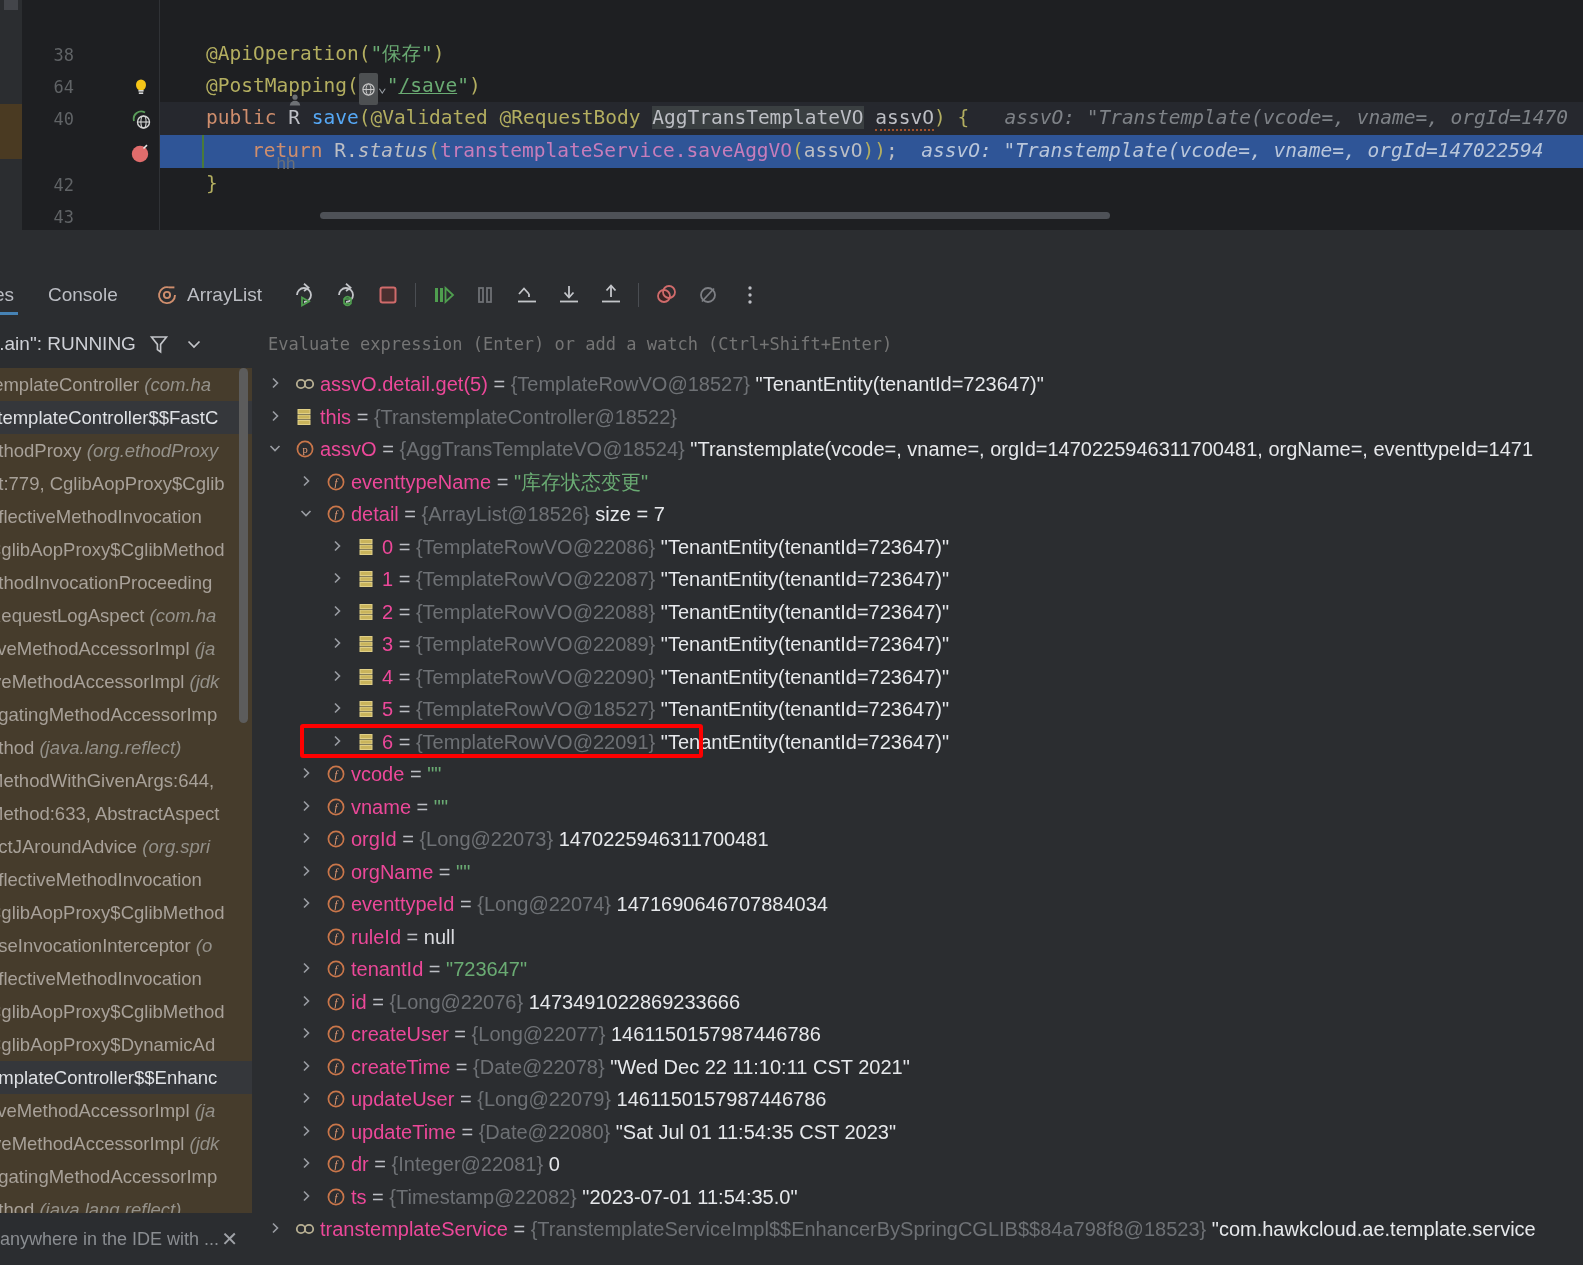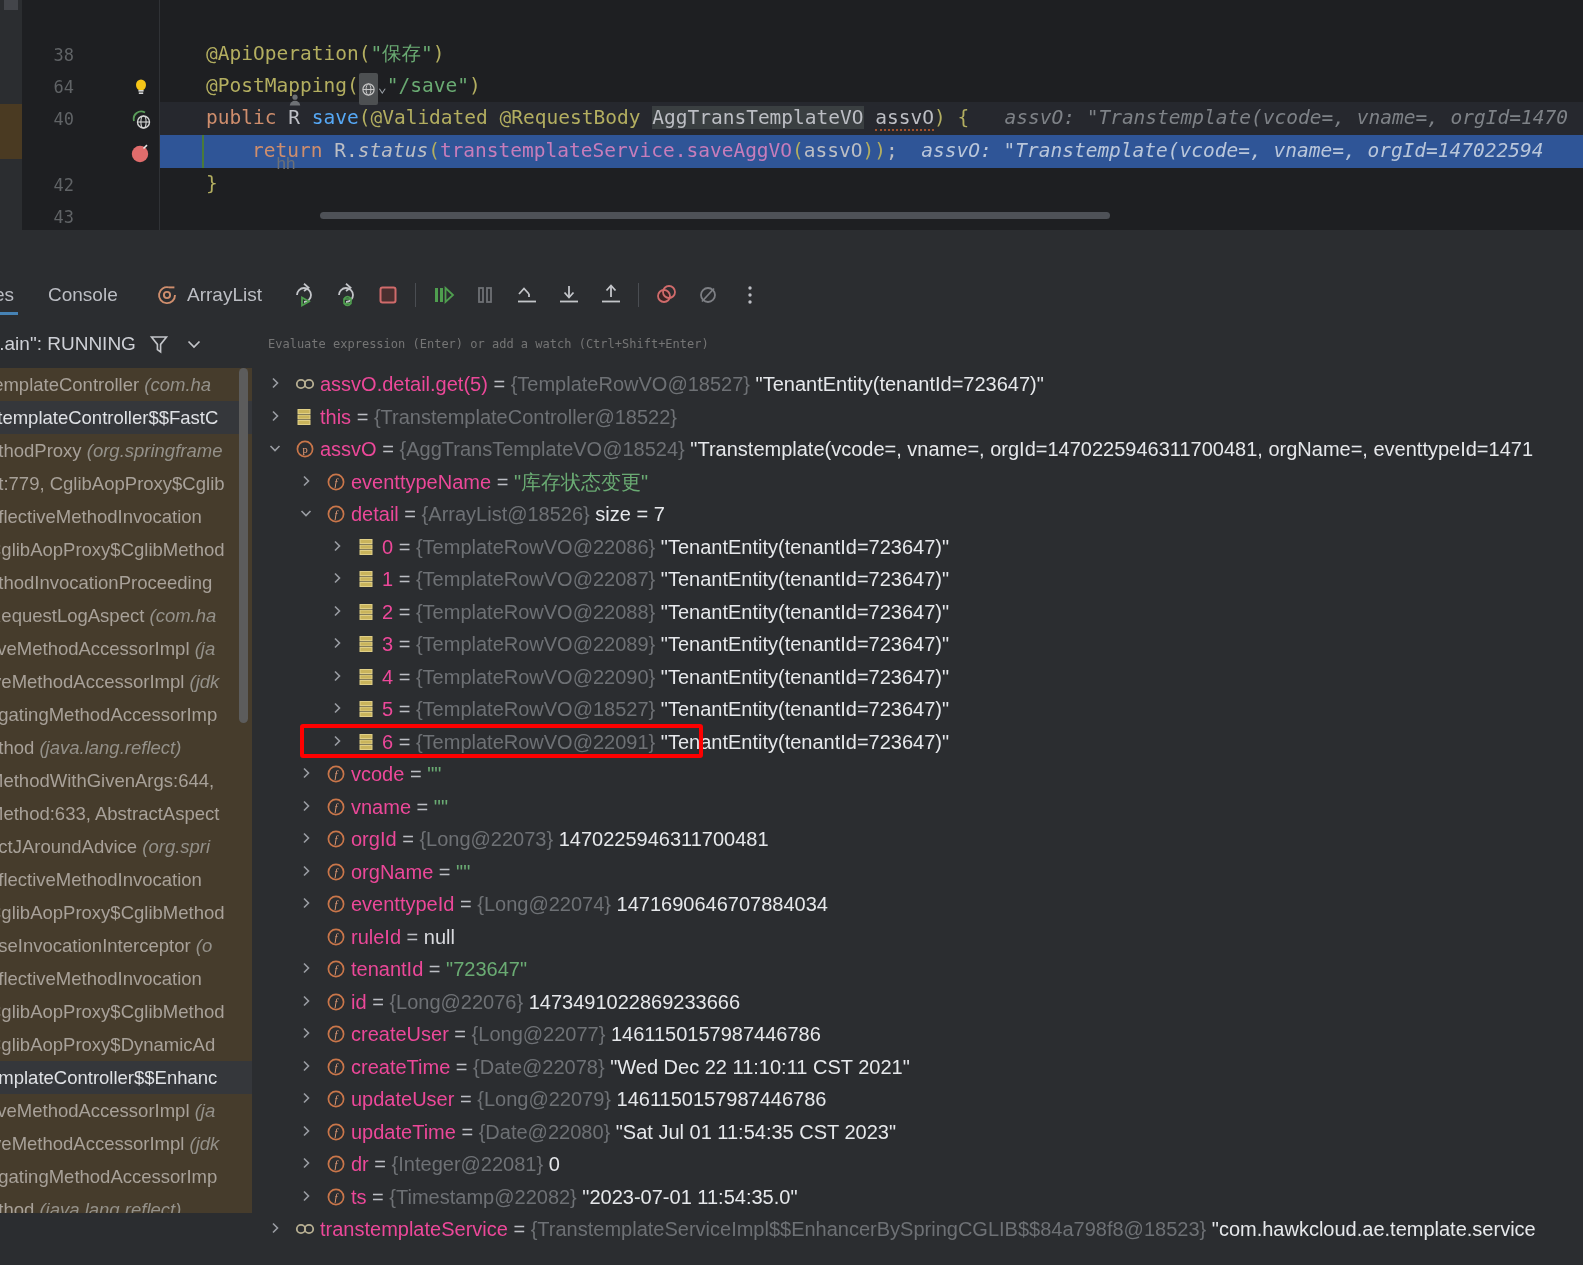--- a/index.html
+++ b/index.html
@@ -56,21 +56,21 @@
   }
   .kw{ color:#cf8e6d; }
   .fn{ color:#56a8f5; }
   .str{ color:#6aab73; }
   .ann{ color:#b3ae60; }
   .plain{ color:#bcbec4; }
   .type-hl{ background:#3a3f41; color:#bcbec4; }
   .meth{ color:#c77dbb; }
   .hint{ color:#7e8287; font-style:italic; }
   .hint-on-blue{ color:#b9c6da; font-style:italic; }
-  .ulink{ color:#6aab73; }
+  .ulink{ color:#6aab73; text-decoration:underline; }
   .annot-user{ color:#6e7175; font-size:17px; }
   .squig{ border-bottom:2px dotted #a0522d; }
 
   .webicon{
     display:inline-block; vertical-align:-3px;
     background:#4d5052; border-radius:2px; padding:0 2px;
   }
   .ed-hscroll{
     position:absolute; left:160px; top:210px; width:1423px; height:10px;
   }
@@ -109,21 +109,21 @@
   .frames-head .filter{ margin-left:12px; }
   .frames-head .chev{ margin-left:14px; }
 
   .evalbar{
     position:absolute; left:258px; top:0; width:1325px; height:48px;
     display:flex; align-items:center;
     background:#2b2d30;
   }
   .evalbar .ph{
     font-family:"DejaVu Sans Mono","Liberation Mono",monospace;
-    font-size:12px; color:#5f6368; margin-left:10px;
+    font-size:17px; color:#5f6368; margin-left:10px;
     background:transparent; border:none; outline:none; width:1300px;
   }
 
   
   .frames{
     position:absolute; left:0; top:138px; width:252px; height:845px;
     background:#463c2c;
     overflow:hidden;
   }
   .frame-row{
@@ -383,21 +383,21 @@
     </div>
 
     <div class="evalbar">
       <input class="ph" placeholder="Evaluate expression (Enter) or add a watch (Ctrl+Shift+Enter)" style="">
     </div>
   </div>
 
   <div class="frames" id="frames-list">
       <div class="frame-row"><span>templateController </span><i>(com.ha</i></div>
       <div class="frame-row sel"><span>stemplateController$$FastC</span></div>
-      <div class="frame-row"><span>ethodProxy </span><i>(org.springframe</i></div>
+      <div class="frame-row"><span>ethodProxy </span><i>(org.ethodProxy</i></div>
       <div class="frame-row"><span>nt:779, CglibAopProxy$Cglib</span></div>
       <div class="frame-row"><span>eflectiveMethodInvocation</span></div>
       <div class="frame-row"><span>CglibAopProxy$CglibMethod</span></div>
       <div class="frame-row"><span>ethodInvocationProceeding</span></div>
       <div class="frame-row"><span> RequestLogAspect </span><i>(com.ha</i></div>
       <div class="frame-row"><span>tiveMethodAccessorImpl </span><i>(ja</i></div>
       <div class="frame-row"><span>iveMethodAccessorImpl </span><i>(jdk</i></div>
       <div class="frame-row"><span>egatingMethodAccessorImp</span></div>
       <div class="frame-row"><span>ethod </span><i>(java.lang.reflect)</i></div>
       <div class="frame-row"><span>MethodWithGivenArgs:644, </span></div>
@@ -410,20 +410,24 @@
       <div class="frame-row"><span>CglibAopProxy$CglibMethod</span></div>
       <div class="frame-row"><span>CglibAopProxy$DynamicAd</span></div>
       <div class="frame-row sel"><span>emplateController$$Enhanc</span></div>
       <div class="frame-row"><span>tiveMethodAccessorImpl </span><i>(ja</i></div>
       <div class="frame-row"><span>iveMethodAccessorImpl </span><i>(jdk</i></div>
       <div class="frame-row"><span>egatingMethodAccessorImp</span></div>
       <div class="frame-row"><span>ethod </span><i>(java.lang.reflect)</i></div>
     </div>
   <div class="frames-scroll"></div>
 
+  <div class="hint-bar">
+    <span>anywhere in the IDE with ...</span>
+    <span class="x">✕</span>
+  </div>
 
   <div class="vars" id="vars-tree">
       <div class="vrow" style="padding-left: 14px;"><span class="tw"><svg width="14" height="14" viewBox="0 0 14 14" style="vertical-align:-1px">
             <path d="M5 2.5 L9.5 7 L5 11.5" fill="none" stroke="#9a9da3" stroke-width="1.6"></path>
           </svg></span><span class="vicon"><svg width="22" height="22" viewBox="0 0 22 22" style="vertical-align:-5px">
             <circle cx="7" cy="11" r="4.2" fill="none" stroke="#b8b093" stroke-width="1.8"></circle>
             <circle cx="15" cy="11" r="4.2" fill="none" stroke="#b8b093" stroke-width="1.8"></circle>
           </svg></span><span class="vname">assvO.detail.get(5)</span><span class="veq"> = </span><span class="vref">{TemplateRowVO@18527}</span><span class="vstr"> "TenantEntity(tenantId=723647)"</span></div>
       <div class="vrow" style="padding-left: 14px;"><span class="tw"><svg width="14" height="14" viewBox="0 0 14 14" style="vertical-align:-1px">
             <path d="M5 2.5 L9.5 7 L5 11.5" fill="none" stroke="#9a9da3" stroke-width="1.6"></path>

